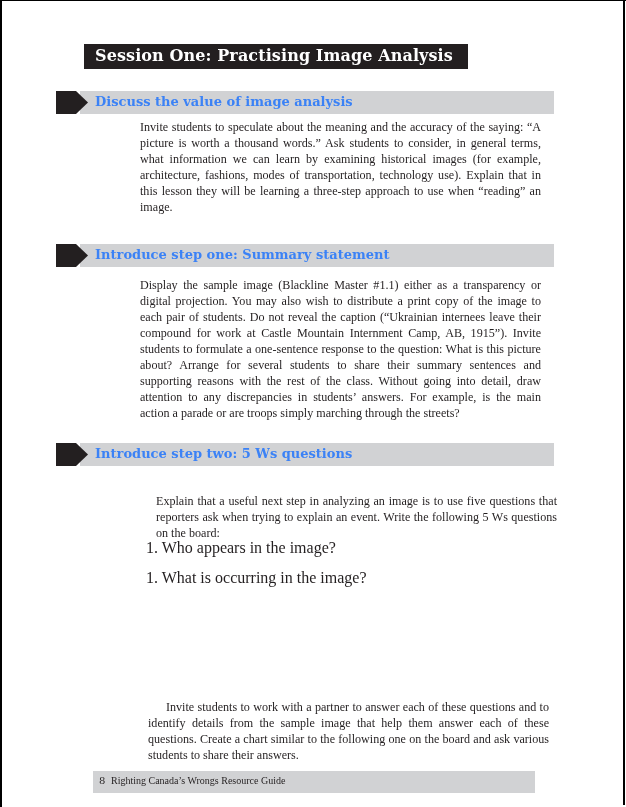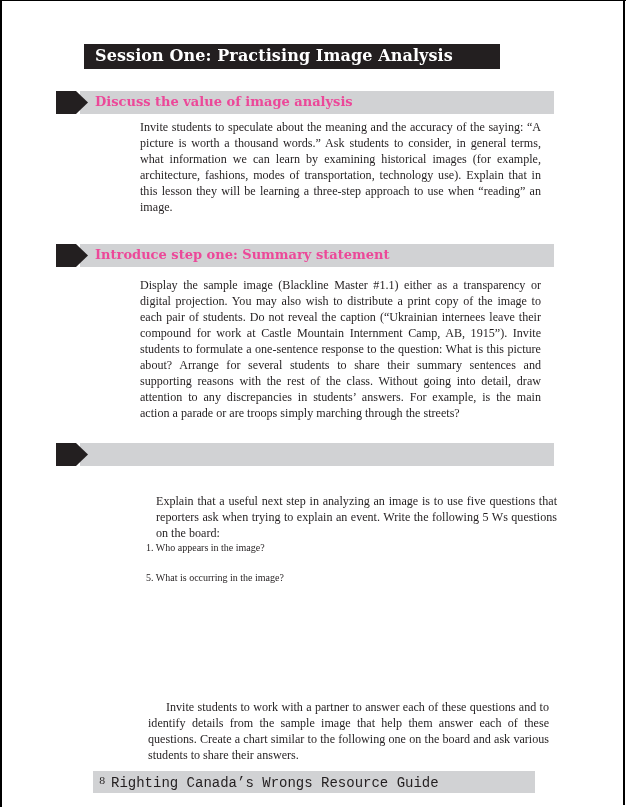--- a/index.html
+++ b/index.html
@@ -1,37 +1,37 @@
 <!DOCTYPE html>
 <html><head>
 <meta charset="utf-8">
 <style>
   html, body { margin: 0; padding: 0; background: #ffffff; }
   body { width: 626px; height: 807px; position: relative; overflow: hidden; font-family: "Liberation Serif", "DejaVu Serif", serif; color: #231f20; }
   .page-border-left { position: absolute; left: 0; top: 0; width: 2px; height: 807px; background: #000; }
   .page-border-top { position: absolute; left: 0; top: 0; width: 626px; height: 1px; background: #000; }
   .page-border-right { position: absolute; left: 623px; top: 0; width: 2px; height: 805px; background: #000; }
 
-  .title-bar { position: absolute; left: 84px; top: 44px; width: 416px; height: 25px; background: #231f20; text-decoration: underline; }
+  .title-bar { position: absolute; left: 84px; top: 44px; width: 384px; height: 25px; background: #231f20; text-decoration: underline; }
   .title-bar span { position: absolute; left: 11px; top: 2px; color: #ffffff; font-family: "DejaVu Serif", serif; font-weight: bold; font-size: 16px; letter-spacing: 0.1px; }
 
   .section-head { position: absolute; left: 56px; width: 498px; height: 23px; }
   .section-head .bar { position: absolute; left: 24px; top: 0; width: 474px; height: 23px; background: #d1d2d4; }
   .section-head .arrow { position: absolute; left: 0; top: 0; width: 32px; height: 23px; background: #231f20; clip-path: polygon(0 0, 20px 0, 32px 11.5px, 20px 23px, 0 23px); }
-  .section-head .label { position: absolute; left: 39px; top: 3px; font-family: "DejaVu Serif", serif; font-weight: bold; font-size: 13px; color: #ec4899; white-space: nowrap; }
+  .section-head .label { position: absolute; left: 39px; top: 3px; font-family: "DejaVu Serif", serif; font-weight: bold; font-size: 13px; color: #3b82f6; white-space: nowrap; }
 
   .para { position: absolute; left: 140px; width: 401px; font-size: 12.1px; line-height: 16px; text-align: justify; }
   .para.indent { text-indent: 18px; }
 
-  .qlist { position: absolute; left: 146px; top: 540px; margin: 0; padding: 0; list-style: none; font-size: 10px; }
+  .qlist { position: absolute; left: 146px; top: 540px; margin: 0; padding: 0; list-style: none; font-size: 16px; }
   .qlist li { height: 30.4px; line-height: 16px; }
 
   .footer-bar { position: absolute; left: 93px; top: 771px; width: 442px; height: 22px; background: #d1d2d4; }
   .footer-bar .pgnum { position: absolute; left: 6px; top: 4px; font-family: "DejaVu Serif", serif; font-size: 10px; }
-  .footer-bar .guide { position: absolute; left: 18px; top: 4px; font-family: Liberation Mono, monospace; font-size: 14px; }
+  .footer-bar .guide { position: absolute; left: 18px; top: 4px; font-family: Liberation Serif, serif; font-size: 10px; }
 </style>
 </head>
 <body>
 
 <div class="page-border-left"></div>
 <div class="page-border-top"></div>
 <div class="page-border-right"></div>
 
 <div class="title-bar">
   <span>Session One: Practising Image Analysis</span>
@@ -47,26 +47,27 @@
 <div class="section-head" style="top:244px;text-align:center;">
   <div class="bar"></div>
   <div class="arrow"></div>
   <span class="label">Introduce step one: Summary statement</span>
 </div>
 <p class="para" style="top:277px; margin:0;">Display the sample image (Blackline Master #1.1) either as a transparency or digital projection. You may also wish to distribute a print copy of the image to each pair of students. Do not reveal the caption (“Ukrainian internees leave their compound for work at Castle Mountain Internment Camp, AB, 1915”). Invite students to formulate a one-sentence response to the question: What is this picture about? Arrange for several students to share their summary sentences and supporting reasons with the rest of the class. Without going into detail, draw attention to any discrepancies in students’ answers. For example, is the main action a parade or are troops simply marching through the streets?</p>
 
 <div class="section-head" style="top:443px;">
   <div class="bar"></div>
   <div class="arrow"></div>
+  <span class="label">Introduce step two: 5 Ws questions</span>
 </div>
 <p class="para" style="top:477px; margin:16px;">Explain that a useful next step in analyzing an image is to use five questions that reporters ask when trying to explain an event. Write the following 5 Ws questions on the board:</p>
 
 <ul class="qlist">
   <li>1. Who appears in the image?</li>
-  <li>5. What is occurring in the image?</li>
+  <li>1. What is occurring in the image?</li>
 </ul>
 
 <p class="para indent" style="top:691px; margin:8px;">Invite students to work with a partner to answer each of these questions and to identify details from the sample image that help them answer each of these questions. Create a chart similar to the following one on the board and ask various students to share their answers.</p>
 
 <div class="footer-bar">
   <span class="pgnum">8</span>
   <span class="guide">Righting Canada’s Wrongs Resource Guide</span>
 </div>
 
 </body></html>

